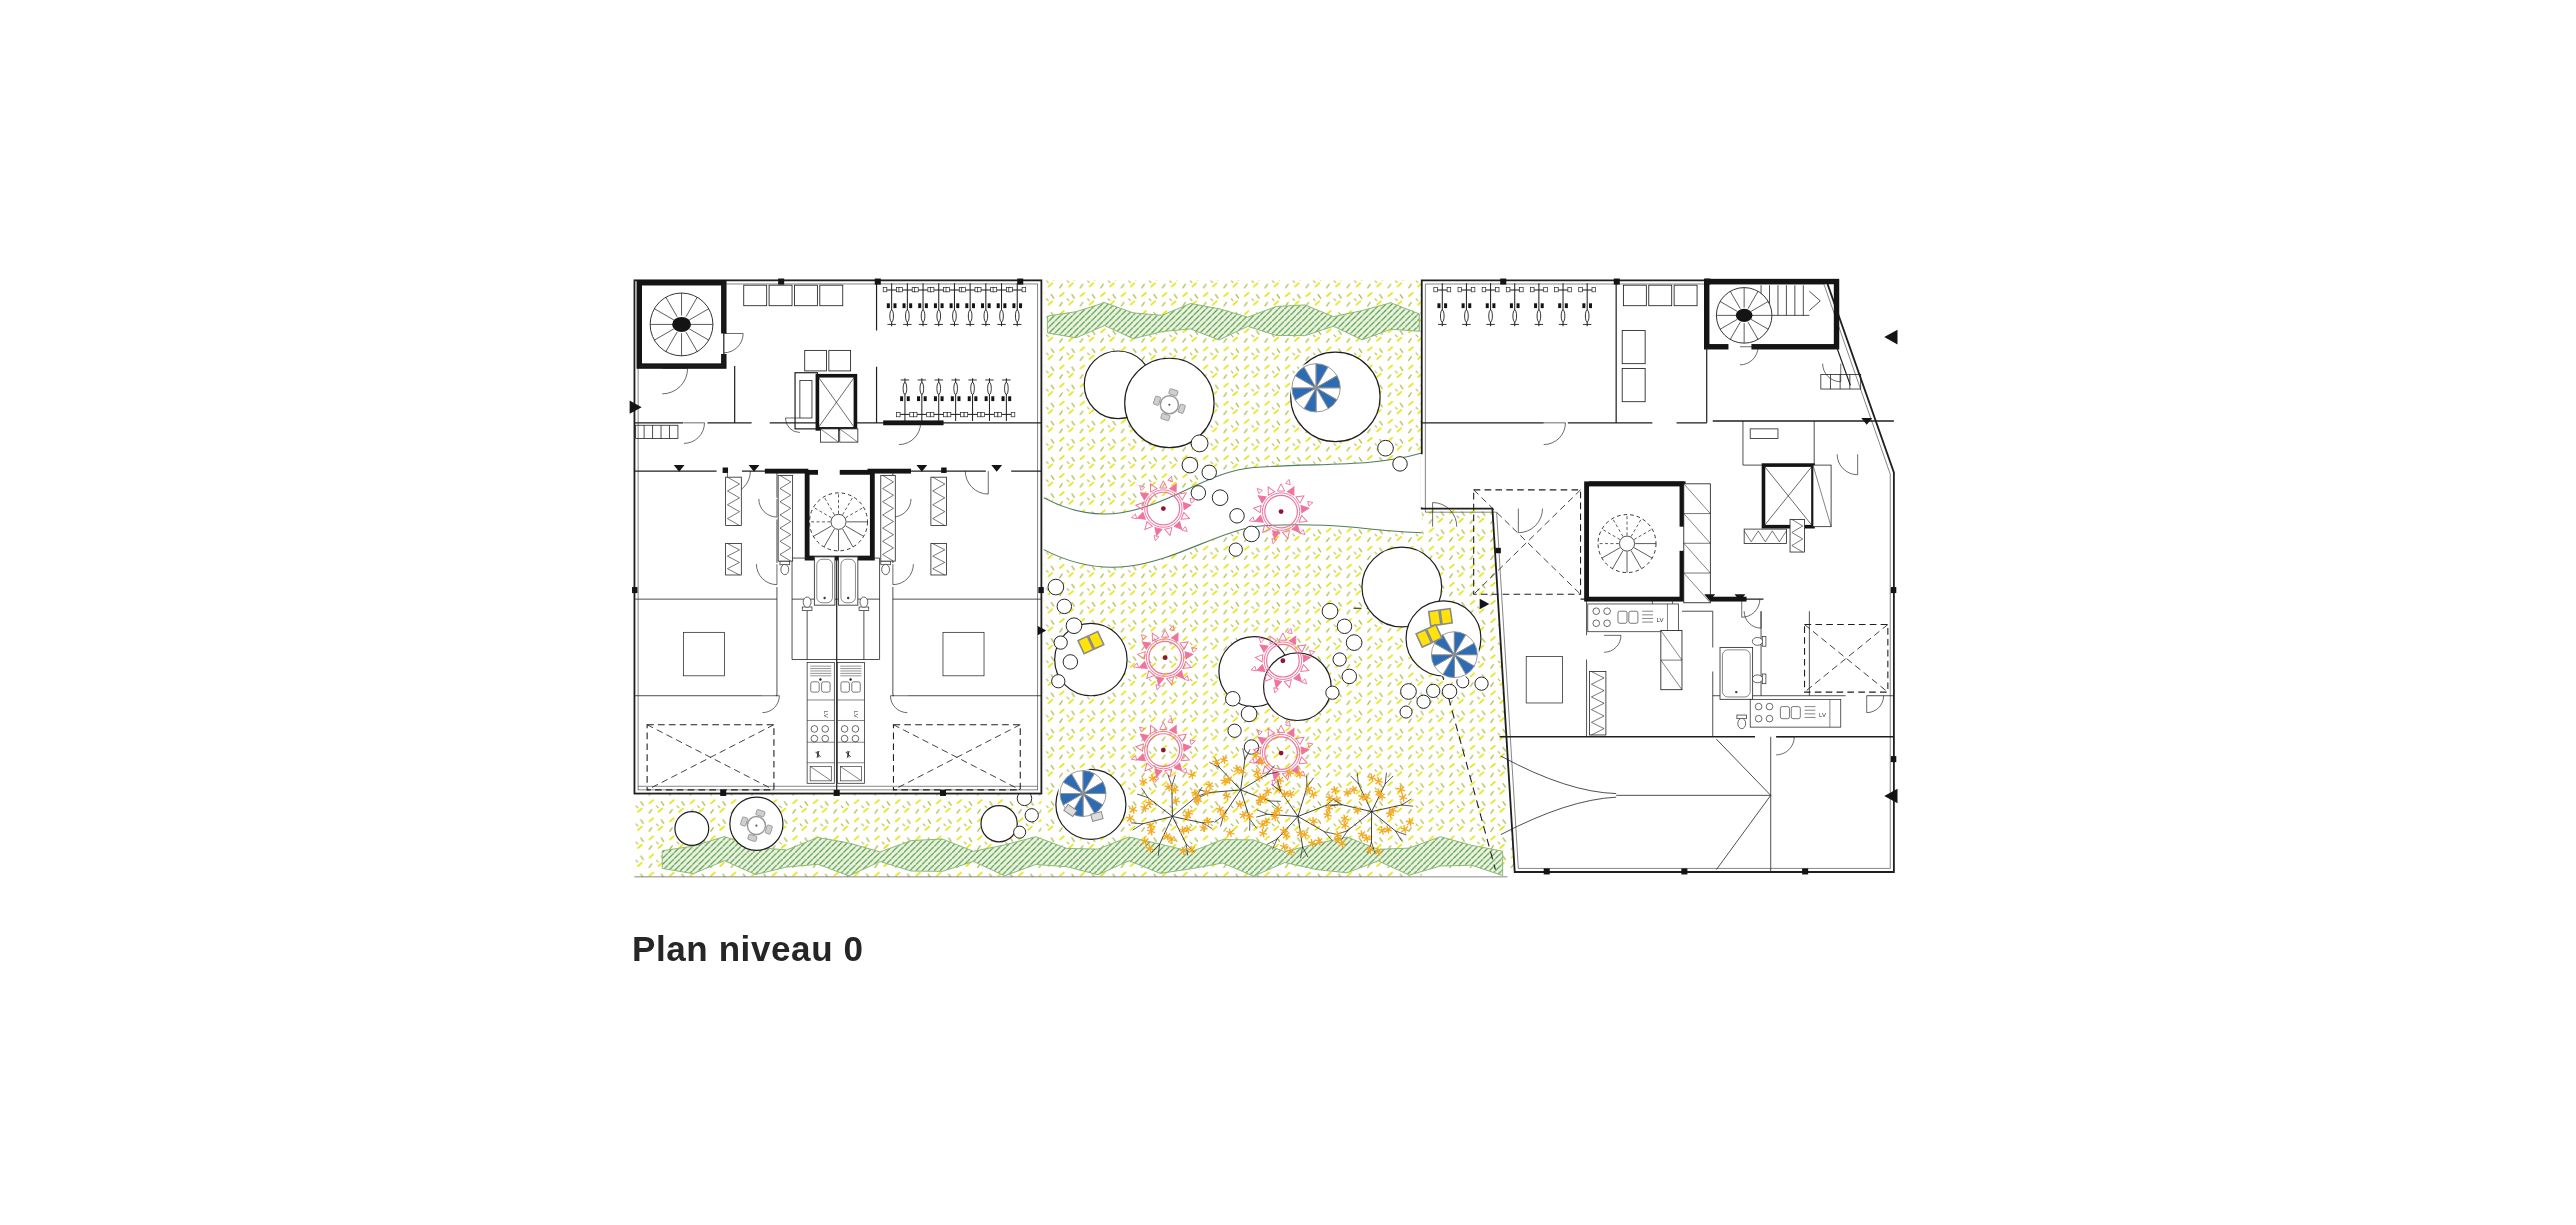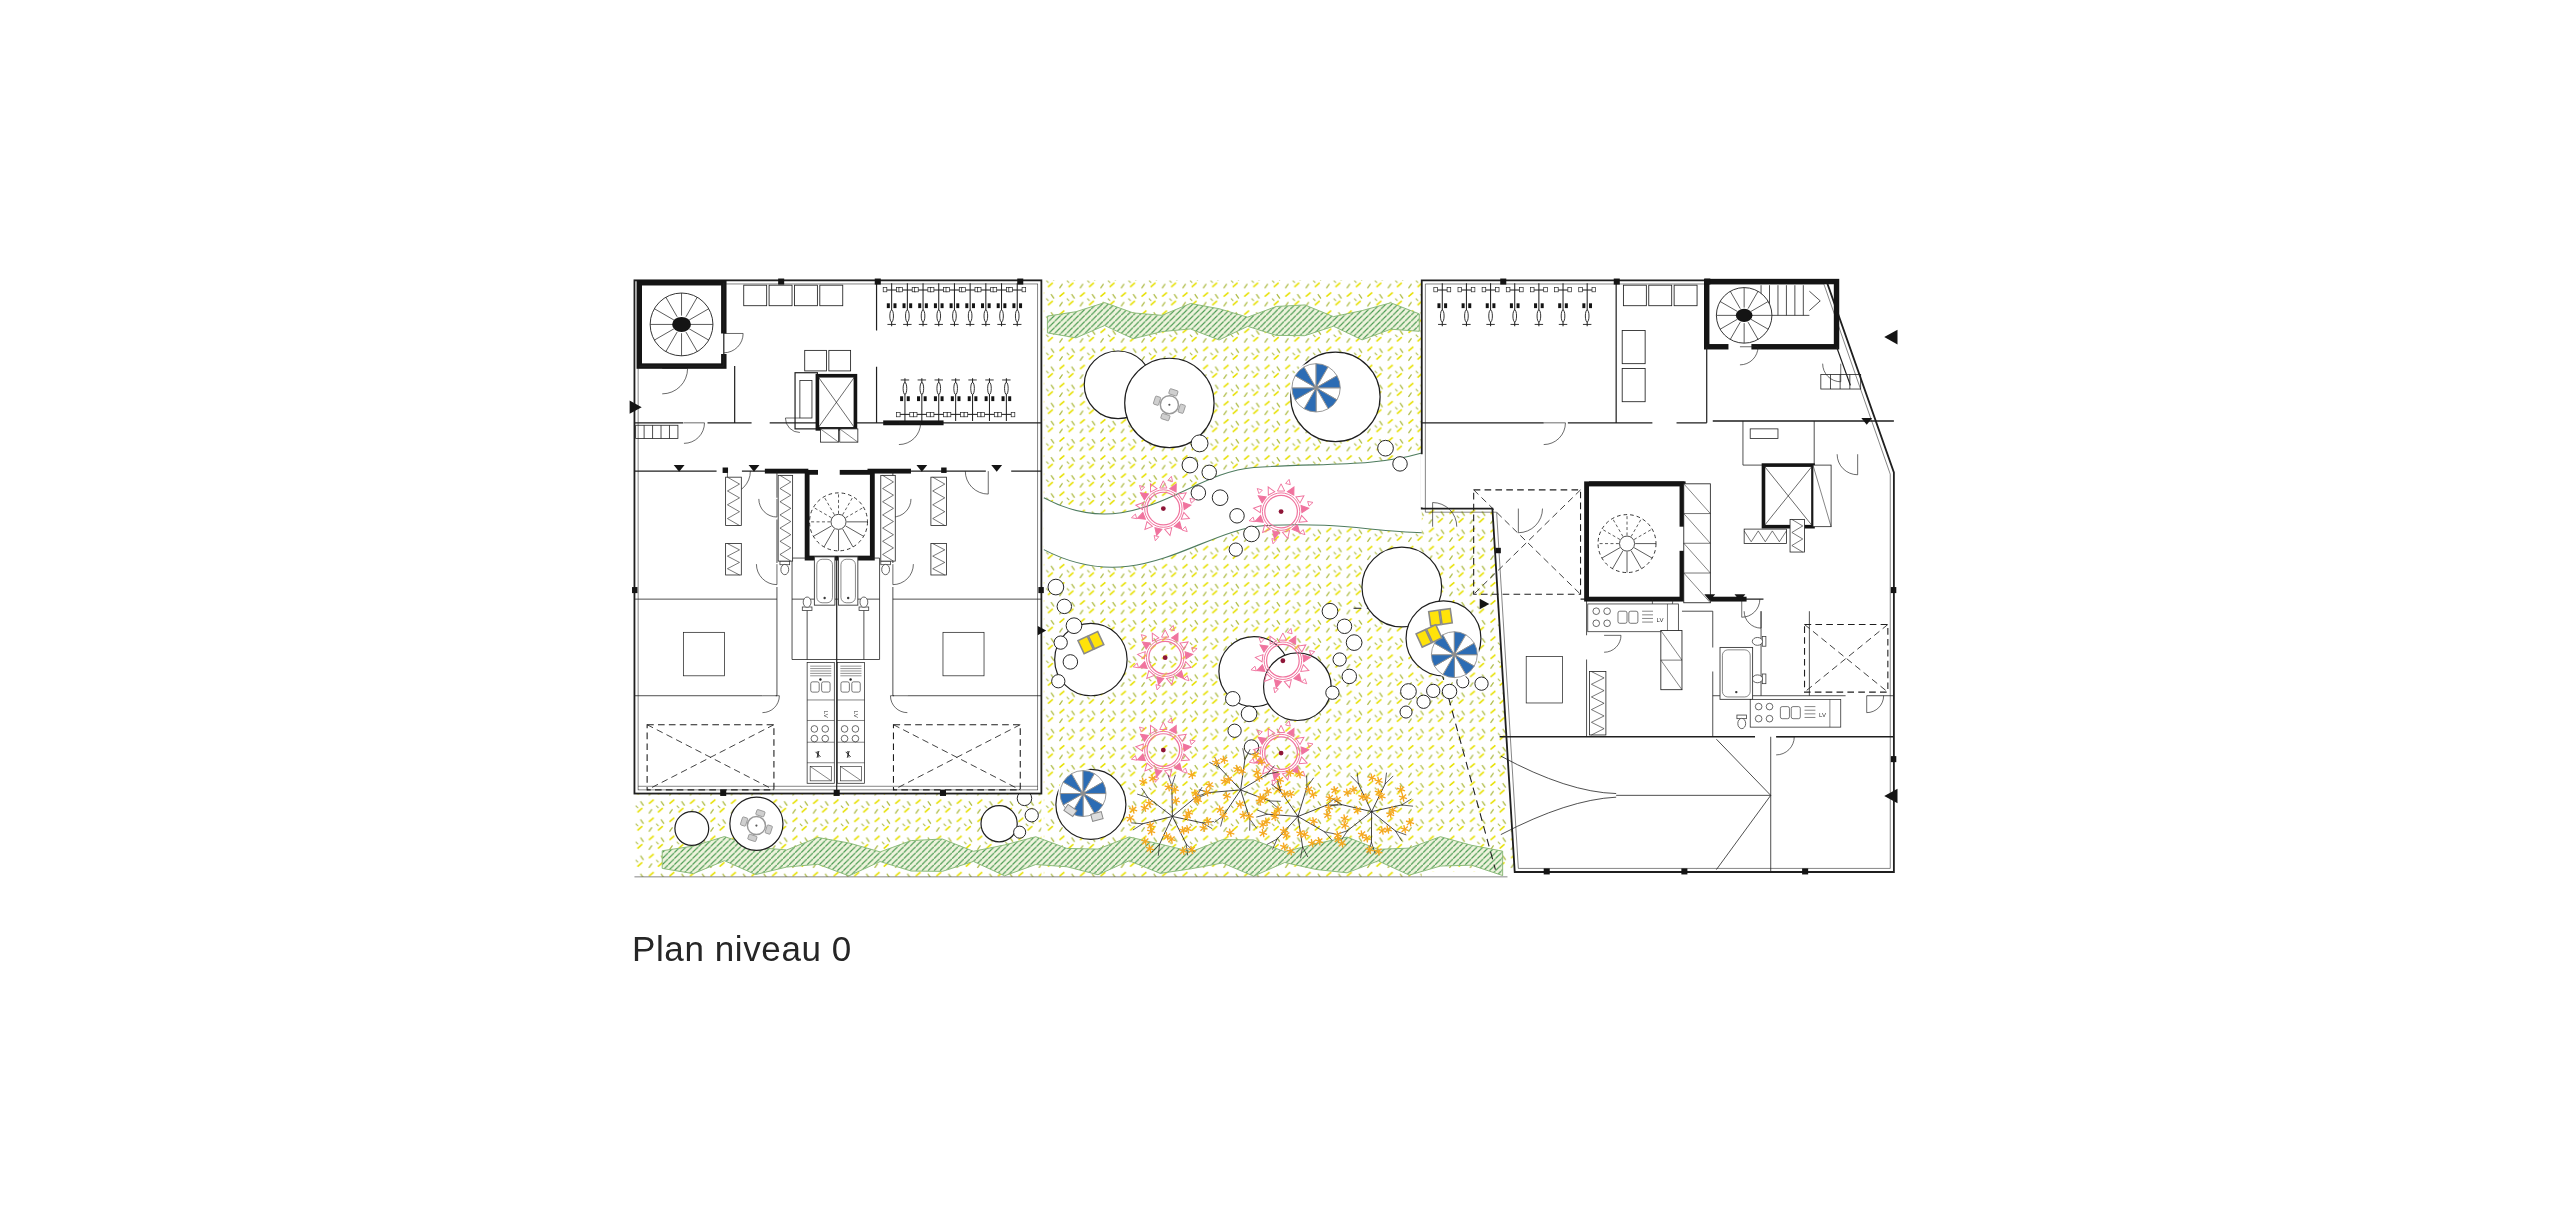--- a/index.html
+++ b/index.html
@@ -1,19 +1,19 @@
 <!DOCTYPE html>
 <html style="font-size:9.7px"><head>
 <meta charset="utf-8">
 <style>
   html,body{margin:0;padding:0;background:#fff;}
   .page{position:relative;width:2576px;height:1225px;background:#ffffff;overflow:hidden;
         font-family:"Liberation Sans",sans-serif;}
   .plan-svg{position:absolute;left:626px;top:273px;width:1286px;height:610px;}
-  .plan-title{position:absolute;left:632px;top:929px;font-size:35px;font-weight:400;
+  .plan-title{position:absolute;left:632px;top:929px;font-size:35px;font-weight:700;
               color:#262626;letter-spacing:0.6px;}
   
   .wOut{stroke:#1f1f1f;stroke-width:3;fill:none}
   .wIn{stroke:#1f1f1f;stroke-width:.9;fill:none}
   .w25{stroke:#1f1f1f;stroke-width:2.4;fill:none}
   .w2{stroke:#1f1f1f;stroke-width:2;fill:none}
   .w1{stroke:#1f1f1f;stroke-width:1.3;fill:none}
   .wT{stroke:#141414;stroke-width:9;fill:none}
   .wT8{stroke:#141414;stroke-width:8;fill:none}
   .gap{stroke:#ffffff;stroke-width:5;fill:none}

